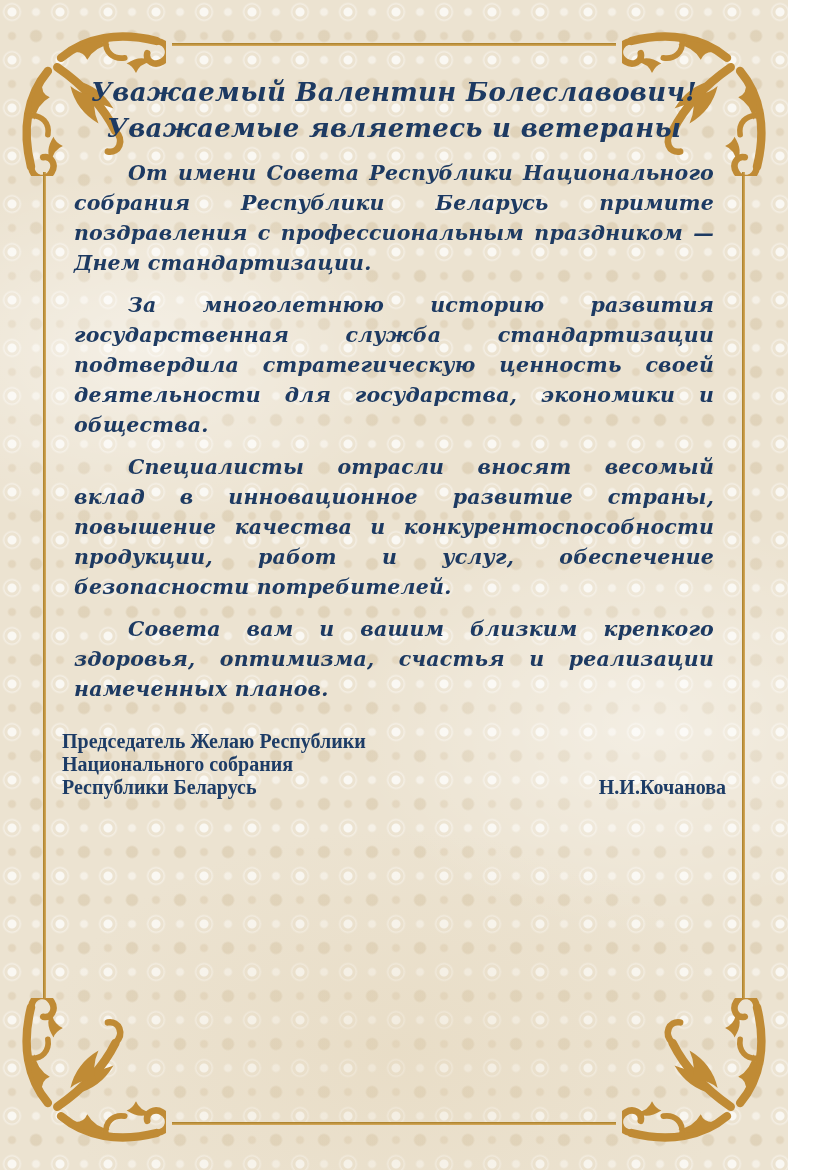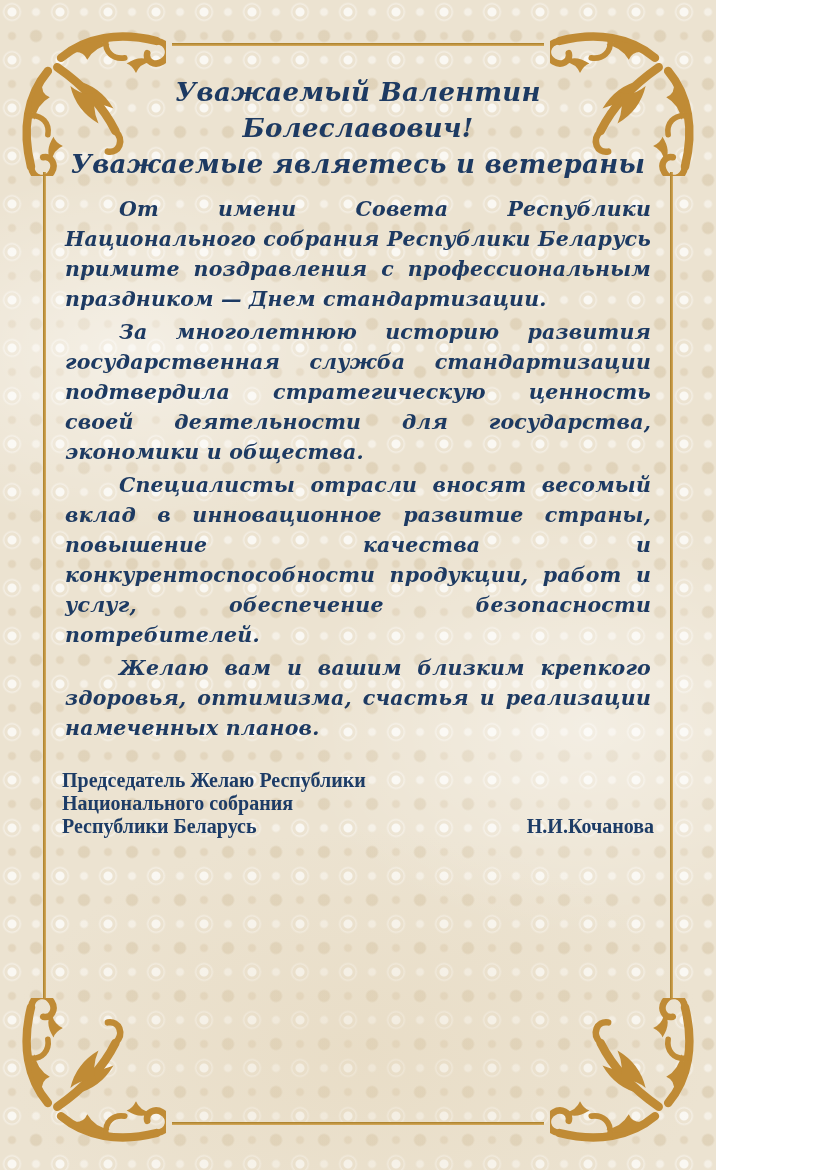--- a/index.html
+++ b/index.html
@@ -2,21 +2,21 @@
 <html lang="ru"><head>
 <meta charset="utf-8">
 <style>
   html,body{margin:0;padding:0;}
   body{
     width:823px;height:1170px;
     font-family:"DejaVu Serif", serif;
     overflow:hidden;
   }
   .page{
-    position:relative;width:716px;height:1170px;overflow:hidden;
+    position:relative;width:788px;height:1170px;overflow:hidden;
     background-color:#ece3d1;
     background-image:
       radial-gradient(circle at 12px 12px, rgba(255,255,255,0.75) 4px, transparent 5px),
       radial-gradient(circle at 12px 12px, transparent 7px, rgba(255,255,255,0.40) 8px, transparent 10px),
       radial-gradient(circle at 36px 36px, rgba(209,191,158,0.45) 5px, transparent 7px),
       radial-gradient(circle at 36px 12px, rgba(255,255,255,0.45) 3px, transparent 5px),
       radial-gradient(circle at 12px 36px, rgba(213,195,163,0.40) 3px, transparent 5px);
     background-size:48px 48px;
   }
   .page::before{
@@ -41,21 +41,21 @@
   .orn.br{right:16px;bottom:22px;transform:scale(-1,-1);}
   
   .content{position:absolute;left:62px;right:62px;top:74px;color:#1d3a62;}
   .salutation{
     text-align:center;
     font:bold italic 26px/36px "DejaVu Serif", serif;
     letter-spacing:.3px;
     margin:0 0 12px 0;
   }
   .bodytext p{
-    margin:3px;
+    margin:12px;
     font:bold italic 20.5px/30px "DejaVu Serif", serif;
     letter-spacing:.2px;
     text-align:justify;
     text-indent:54px;
   }
   .sig{
     margin-top:26px;
     display:flex;justify-content:space-between;align-items:flex-end;
     font:bold 20px/23px "Liberation Serif", serif;
     color:#1d3c66;
@@ -113,21 +113,21 @@
 
     <div class="salutation">
       <div>Уважаемый Валентин Болеславович!</div>
       <div>Уважаемые являетесь и ветераны</div>
     </div>
 
     <div class="bodytext">
       <p>От имени Совета Республики Национального собрания Республики Беларусь примите поздравления с профессиональным праздником — Днем стандартизации.</p>
       <p>За многолетнюю историю развития государственная служба стандартизации подтвердила стратегическую ценность своей деятельности для государства, экономики и общества.</p>
       <p>Специалисты отрасли вносят весомый вклад в инновационное развитие страны, повышение качества и конкурентоспособности продукции, работ и услуг, обеспечение безопасности потребителей.</p>
-      <p>Желаю вам и вашим близким крепкого здоровья, оптимизма, счастья и реализации намеченных планов.</p>
+      <p>Совета вам и вашим близким крепкого здоровья, оптимизма, счастья и реализации намеченных планов.</p>
     </div>
 
     <div class="sig">
       <div class="titles">
         <div>Председатель Желаю Республики</div>
         <div>Национального собрания</div>
         <div>Республики Беларусь</div>
       </div>
       <div class="name">Н.И.Кочанова</div>
     </div>

